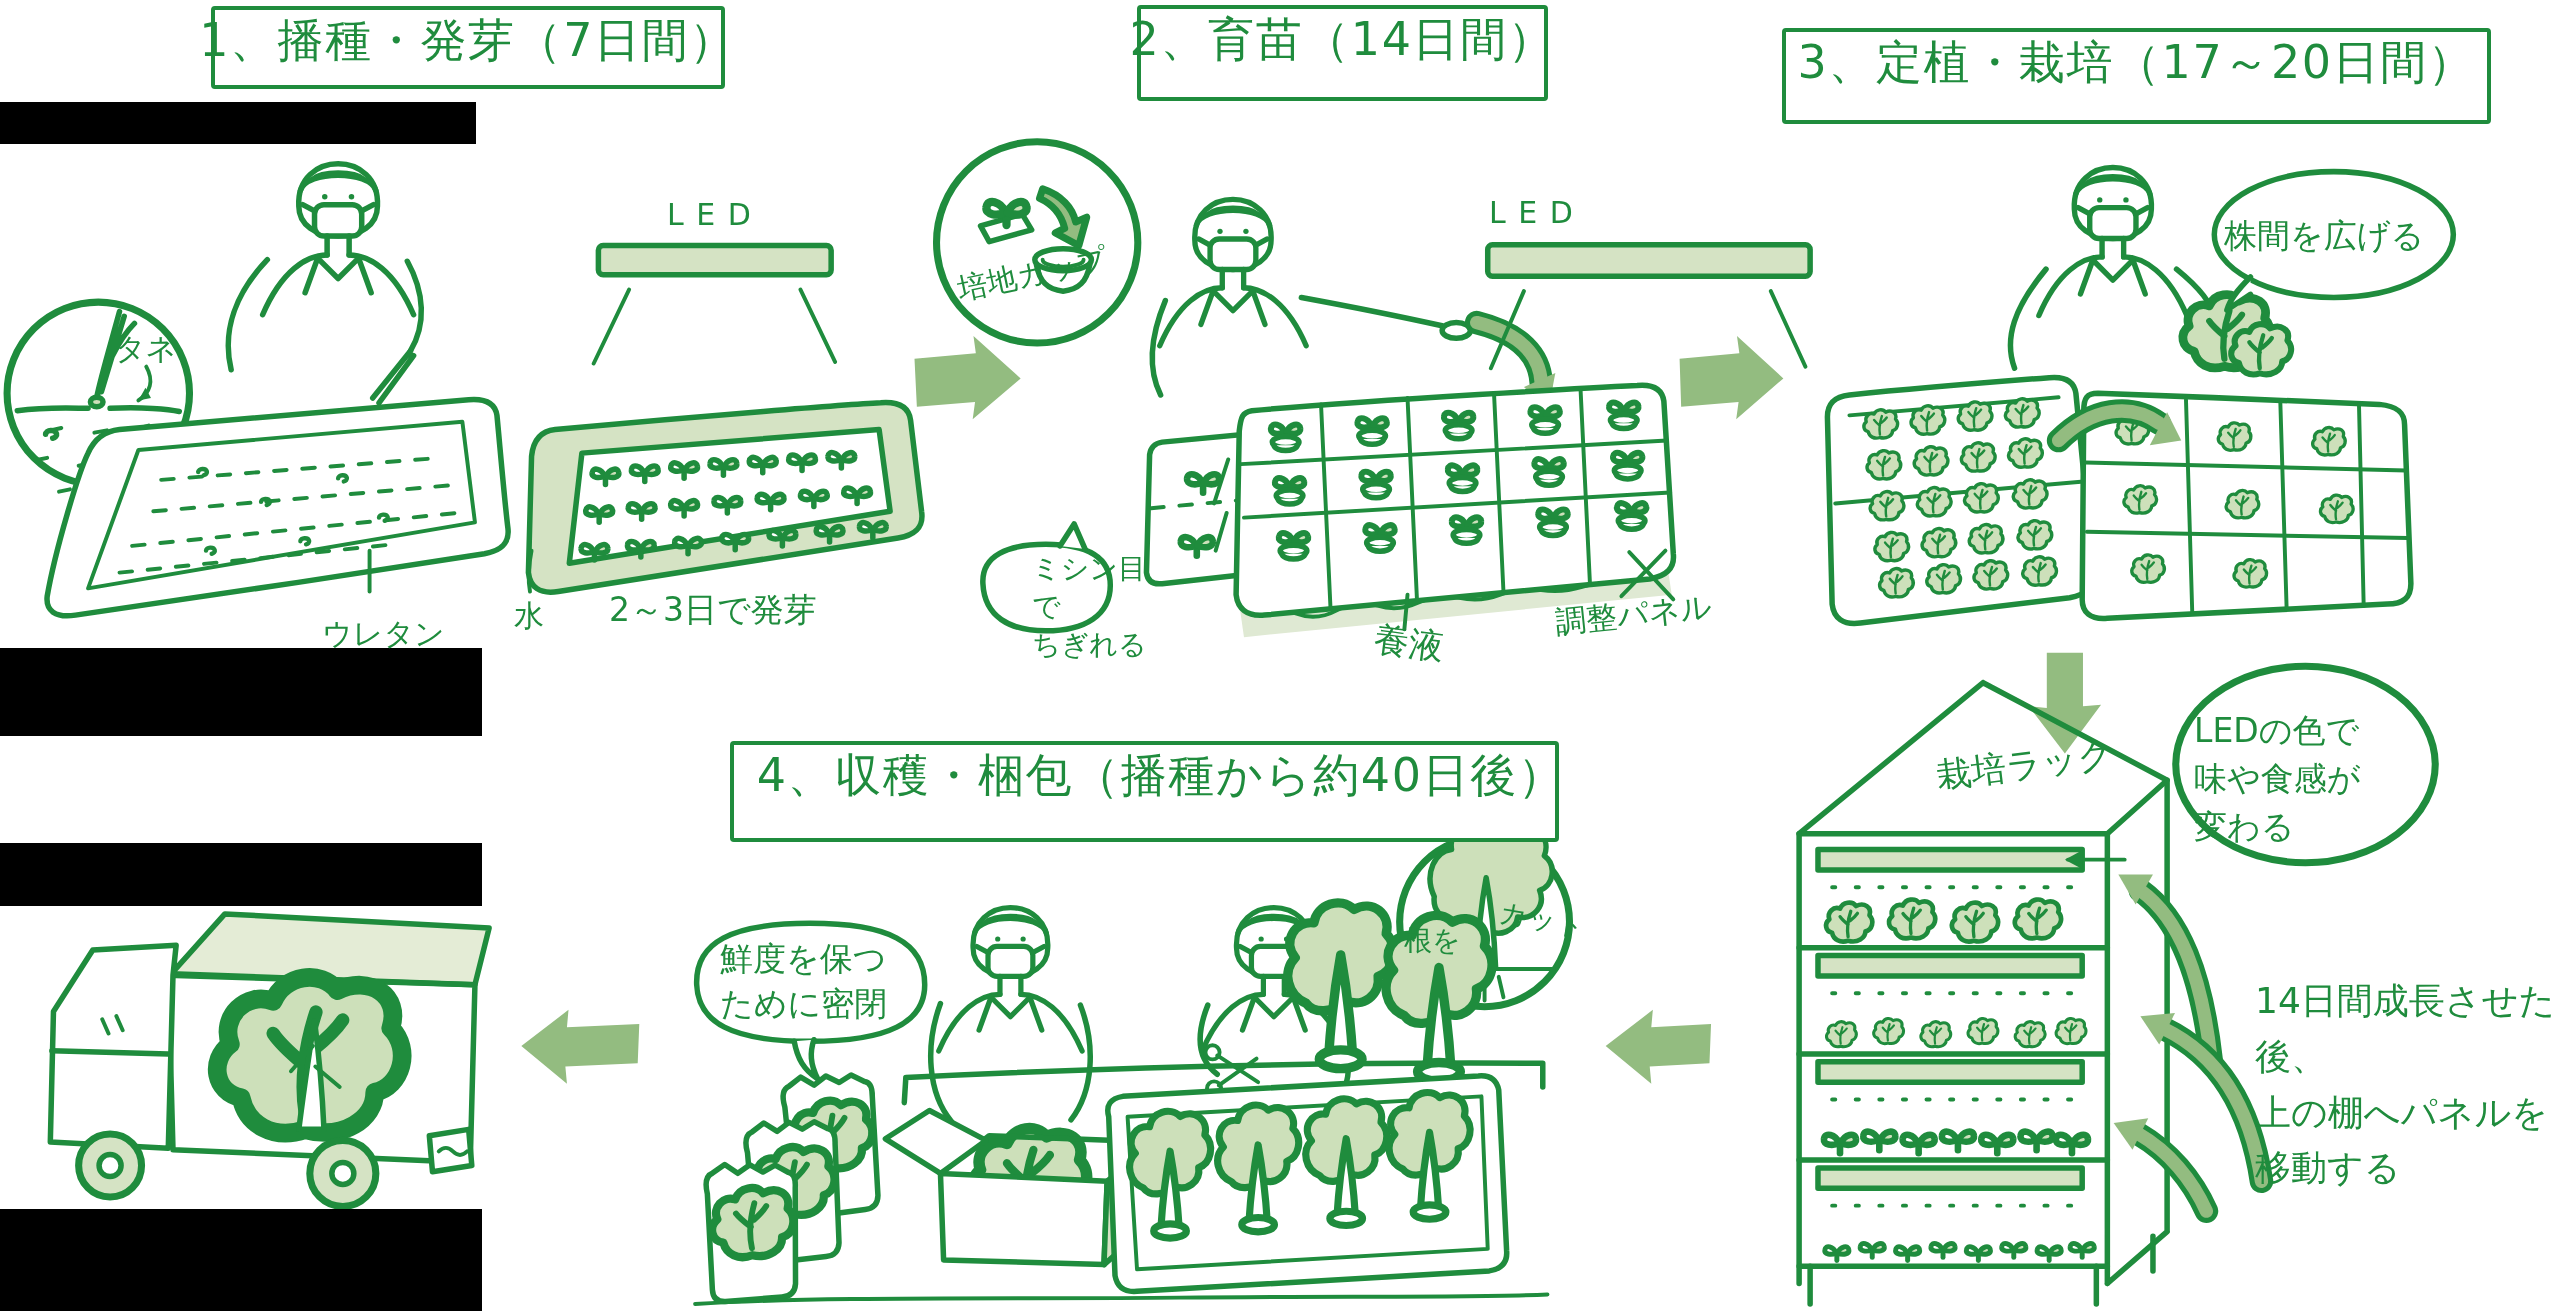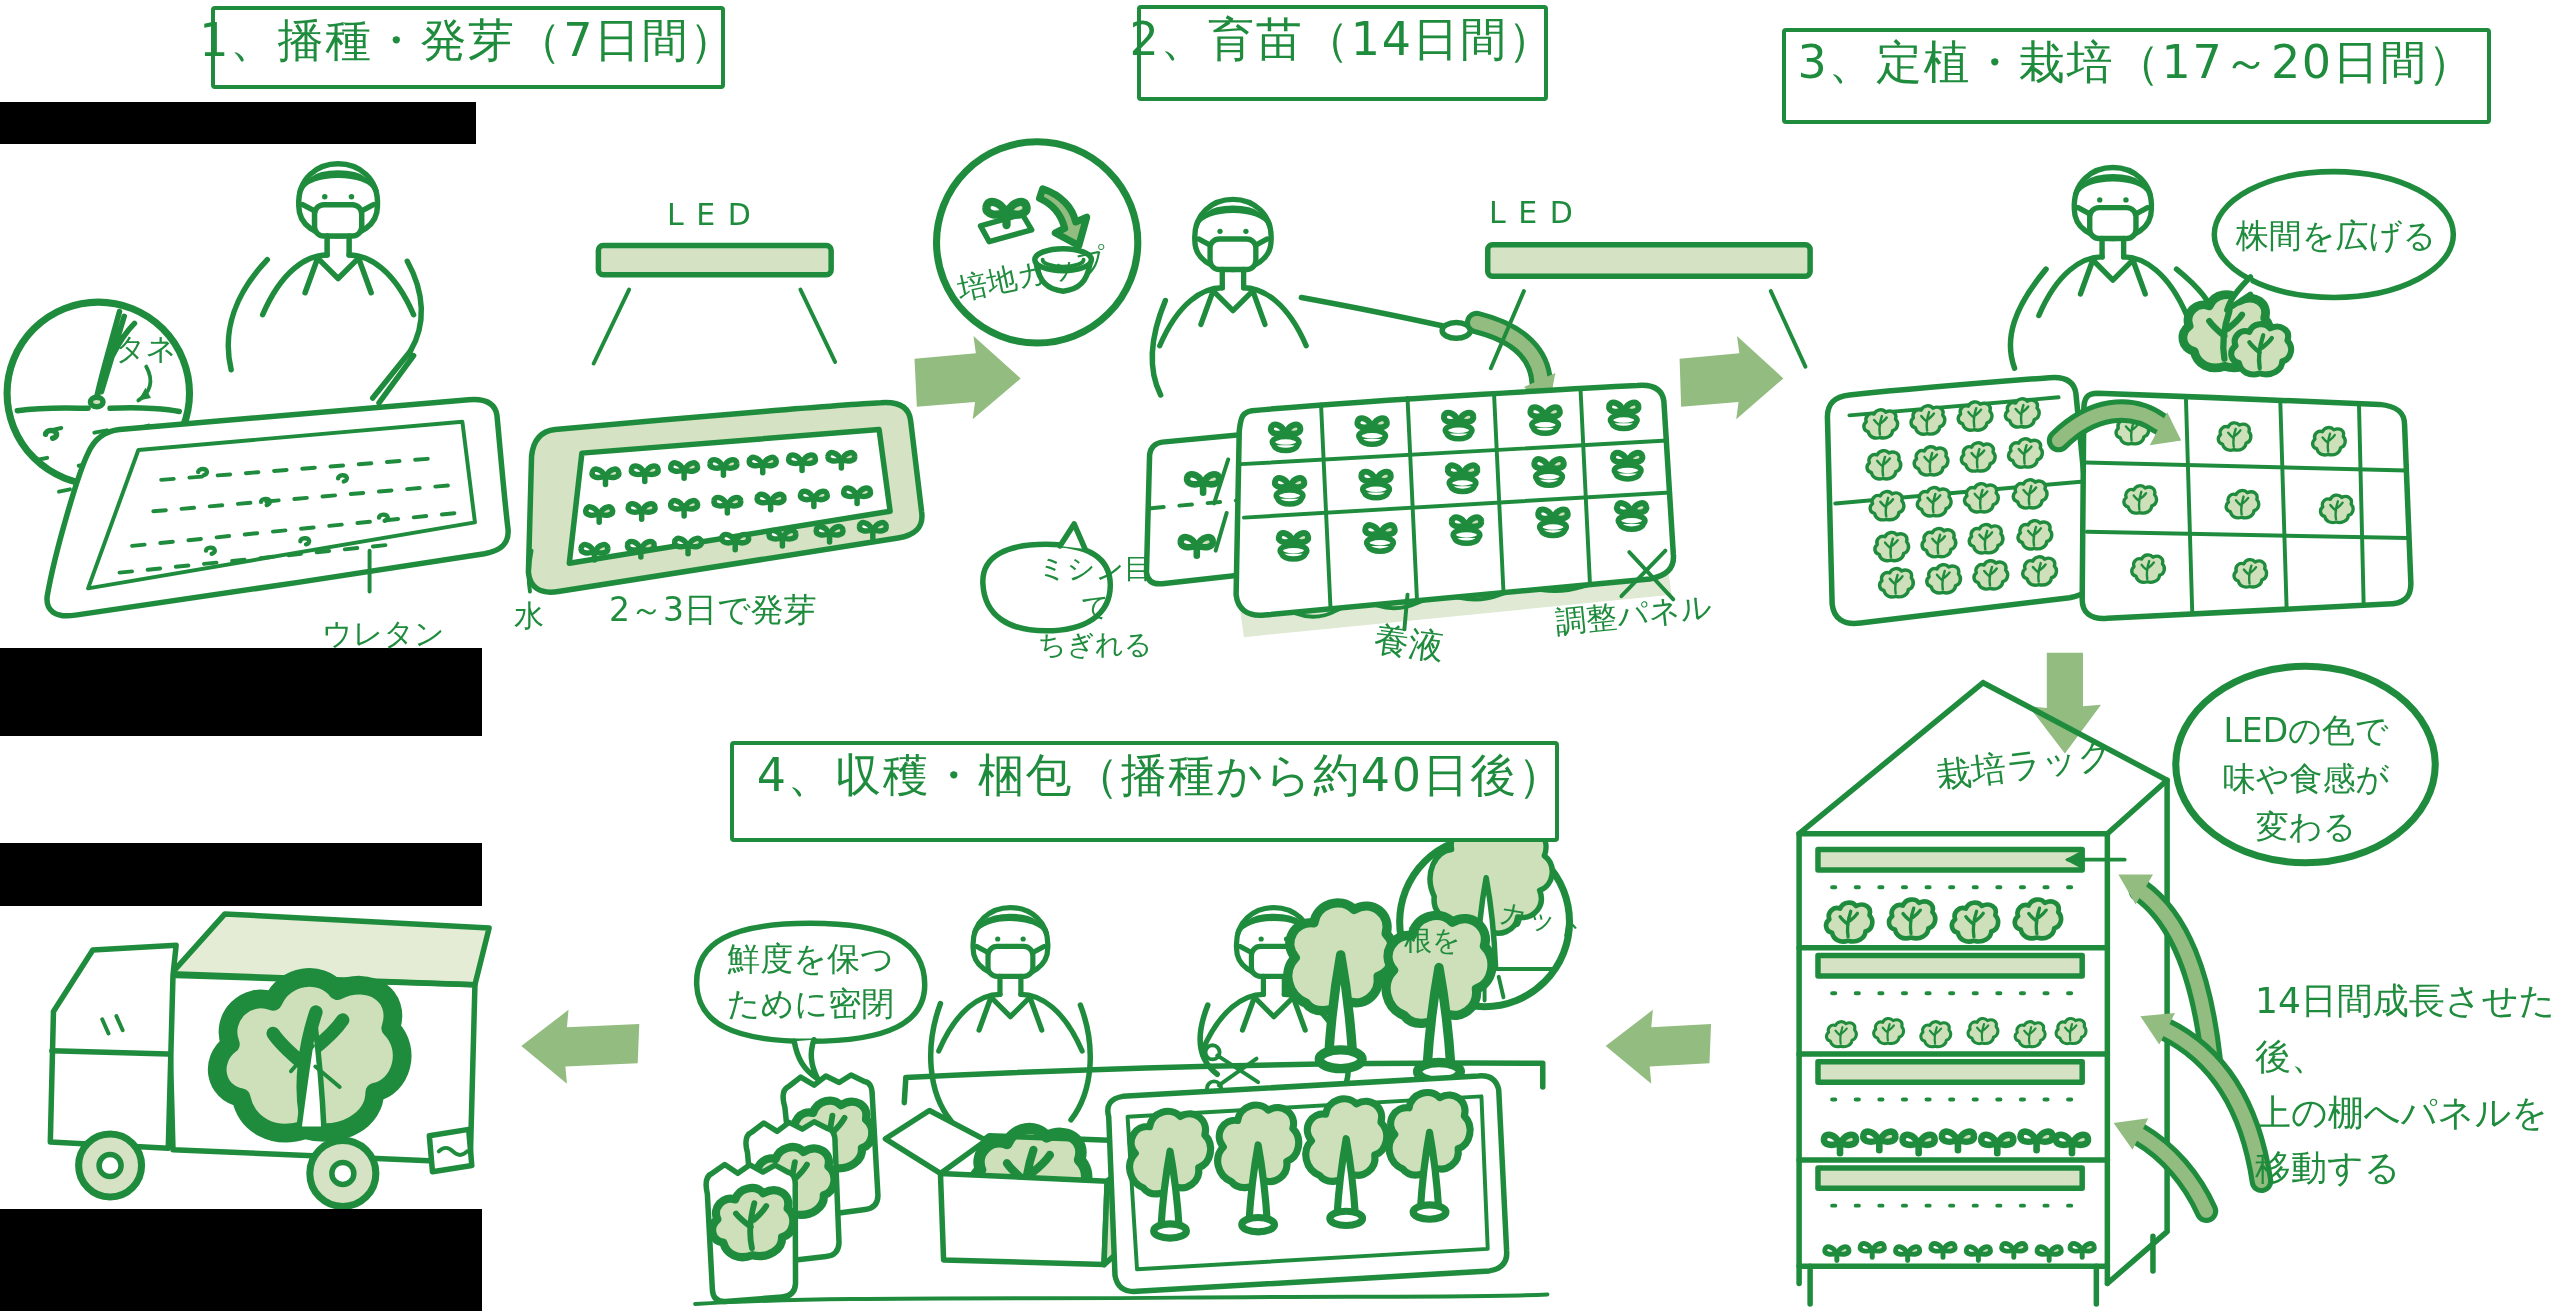--- a/index.html
+++ b/index.html
@@ -26,21 +26,21 @@
   #art .ao{stroke:var(--ln);stroke-width:30;}
   #art .ai{stroke:var(--arrow);stroke-width:17;}
   #art .dash{stroke-dasharray:16 20;}
   #art .dot{stroke-dasharray:4 26;}
   #art .ink{fill:var(--ln);stroke:none;}
   .blackbar{position:absolute;background:#000;}
   .titlebox{position:absolute;border:4.7px solid var(--ln);border-radius:3.9px;background:#fff;
     display:flex;justify-content:center;color:var(--ln);
     font-size:46px;letter-spacing:1.6px;white-space:nowrap;}
   .lbl{position:absolute;color:var(--ln);white-space:pre-line;line-height:1.35;}
-  .ctr{text-align:center;}
+  .ctr{}
   .ls{letter-spacing:12.6px;}
 </style>
 </head>
 <body>
 
 <div id="canvas">
 
 <svg id="art" width="2576" height="1312" viewBox="0 0 3276 1668">
   <defs>
     <g id="sprout">

